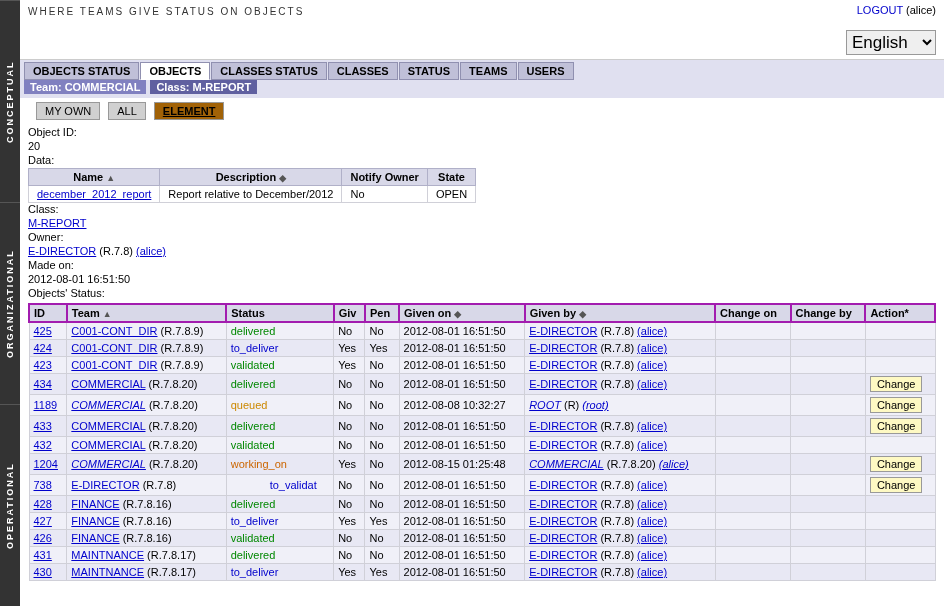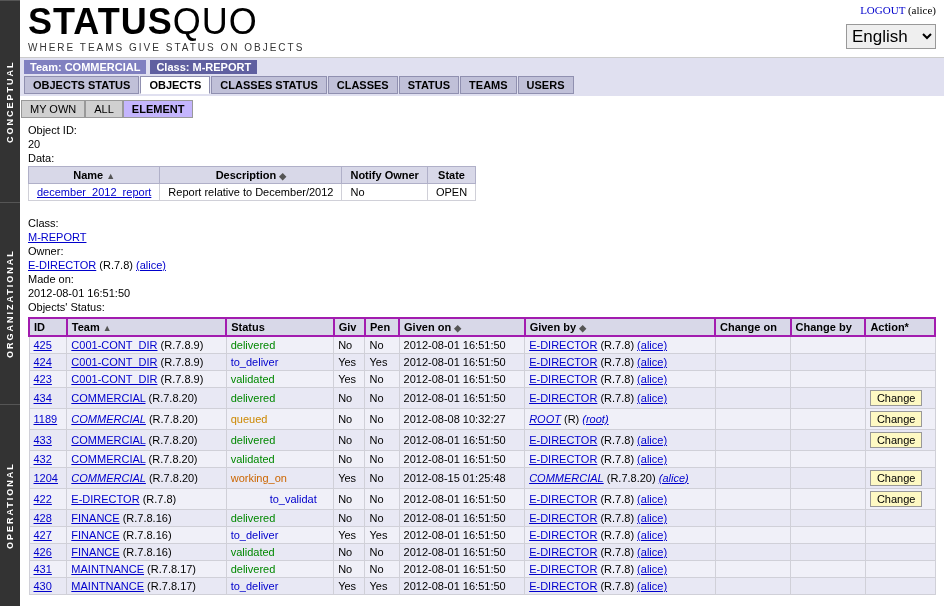--- a/index.html
+++ b/index.html
@@ -5,21 +5,21 @@
     * { box-sizing: border-box; margin: 0; padding: 0; }
     body { font-family: Arial, sans-serif; font-size: 11px; background: #fff; }
 
     #header { display: flex; align-items: flex-start; justify-content: space-between; padding: 4px 8px; border-bottom: 1px solid #ccc; }
     #logo { display: flex; flex-direction: column; }
     #logo-text { font-size: 36px; font-weight: bold; letter-spacing: 1px; line-height: 1; }
     #logo-text .status { font-weight: 900; }
     #logo-text .quo { font-weight: 300; }
     #logo-sub { font-size: 10px; letter-spacing: 2px; color: #333; margin-top: 2px; }
     #top-right { display: flex; flex-direction: column; align-items: flex-end; font-size: 11px; }
-    #logout-line { margin-bottom: 8px; font-family: Liberation Serif, serif; }
+    #logout-line { margin-bottom: 14px; }
     #logout-link { color: #00c; text-decoration: none; }
     #lang-select { font-size: 17px; padding: 1px; border: 1px solid #999; }
 
     #left-bar {
       position: fixed; left: 0; top: 0; bottom: 0; width: 20px;
       display: flex; flex-direction: column;
       background: #333;
     }
     .left-label {
       writing-mode: vertical-rl; transform: rotate(180deg);
@@ -34,26 +34,26 @@
     #team-class-row { display: flex; gap: 4px; margin-bottom: 2px; }
     .team-badge { background: #8080c0; color: #fff; padding: 1px 6px; font-size: 11px; font-weight: bold; }
     .class-badge { background: #6060a0; color: #fff; padding: 1px 6px; font-size: 11px; font-weight: bold; }
     #nav-tabs { display: flex; gap: 1px; }
     .nav-tab {
       padding: 2px 8px; font-size: 11px; font-weight: bold; cursor: pointer;
       background: #c0c0d8; border: 1px solid #9090b0; color: #000; text-decoration: none;
     }
     .nav-tab.active { background: #fff; border-bottom: 1px solid #fff; }
 
-    #sub-tabs { display: flex; gap: 0; padding: 4px 1px 0; }
+    #sub-tabs { display: flex; gap: 8px; padding: 4px 16px 0; }
     .sub-tab {
       padding: 2px 8px; font-size: 11px; cursor: pointer; border: 1px solid #999;
       background: #d0d0d0; color: #000;
     }
-    .sub-tab.active { background: #c4b5fd; font-weight: bold; }
+    .sub-tab.active { background: #a16207; font-weight: bold; text-decoration: underline; }
 
     #content { padding: 6px 8px; }
 
     .field-row { margin-bottom: 2px; font-size: 11px; }
     .field-label { color: #000; font-weight: normal; }
     .field-value-plain { color: #000; }
 
     #objects-table { width: 100%; border-collapse: collapse; margin-top: 4px; }
     #objects-table th {
       background: #d8d8e8; border: 2px solid #a21caf; padding: 2px 4px;
@@ -72,68 +72,65 @@
     .status-validated { color: #080; }
     .status-queued { color: #c80; }
     .status-working_on { color: #c60; }
     .status-to_validat { color: #00c; padding-left: 39px; }
     .change-btn {
       background: #fef9c3; border: 1px solid #999; padding: 1px 6px;
       font-size: 11px; cursor: pointer;
     }
     th .sort-arrow { color: #555; font-size: 9px; }
 
-    #obj-name-table { border-collapse: collapse; margin-bottom: 16px; }
+    #obj-name-table { border-collapse: collapse; margin-bottom: 0; }
     #obj-name-table th { background: #d8d8e8; border: 1px solid #b0b0c8; padding: 2px 8px; font-size: 11px; }
     #obj-name-table td { border: 1px solid #d0d0d8; padding: 2px 8px; font-size: 11px; }
   </style>
 </head>
 <body>
 
 <div id="left-bar">
   <div class="left-label">CONCEPTUAL</div>
   <div class="left-label">ORGANIZATIONAL</div>
   <div class="left-label">OPERATIONAL</div>
 </div>
 
 <div id="main">
 
   <div id="header">
     <div id="logo">
-      <div id="logo-text">
-        <span class="status">STATUS</span><span class="quo">QUO</span>
-      </div>
       <div id="logo-sub">WHERE TEAMS GIVE STATUS ON OBJECTS</div>
     </div>
     <div id="top-right">
       <div id="logout-line">
         <a id="logout-link" href="#">LOGOUT</a>
         <span>(alice)</span>
       </div>
       <select id="lang-select">
         <option>English</option>
         <option>Français</option>
         <option>Deutsch</option>
       </select>
     </div>
   </div>
 
   <div id="nav-area">
-    <div id="team-class-row">
-      <span class="team-badge">Team: COMMERCIAL</span>
-      <span class="class-badge">Class: M-REPORT</span>
-    </div>
     <div id="nav-tabs">
       <a class="nav-tab" href="#">OBJECTS STATUS</a>
       <a class="nav-tab active" href="#">OBJECTS</a>
       <a class="nav-tab" href="#">CLASSES STATUS</a>
       <a class="nav-tab" href="#">CLASSES</a>
       <a class="nav-tab" href="#">STATUS</a>
       <a class="nav-tab" href="#">TEAMS</a>
       <a class="nav-tab" href="#">USERS</a>
+    </div>
+    <div id="team-class-row">
+      <span class="team-badge">Team: COMMERCIAL</span>
+      <span class="class-badge">Class: M-REPORT</span>
     </div>
   </div>
 
   <div id="sub-tabs">
     <span class="sub-tab">MY OWN</span>
     <span class="sub-tab">ALL</span>
     <span class="sub-tab active">ELEMENT</span>
   </div>
 
   <div id="content">
@@ -296,21 +293,21 @@
     <td><span class="status-working_on">working_on</span></td>
     <td>Yes</td>
     <td>No</td>
     <td>2012-08-15 01:25:48</td>
     <td><a class="tbl-link-italic" href="#">COMMERCIAL</a> (R.7.8.20) <a class="tbl-link-italic" href="#">(alice)</a></td>
     <td></td>
     <td></td>
     <td><button class="change-btn">Change</button></td>
   </tr>
           <tr>
-    <td><a class="tbl-link" href="#">422</a></td>
+    <td><a class="tbl-link" href="#">738</a></td>
     <td><a class="tbl-link" href="#">E-DIRECTOR</a> (R.7.8)</td>
     <td><span class="status-to_validat">to_validat</span></td>
     <td>No</td>
     <td>No</td>
     <td>2012-08-01 16:51:50</td>
     <td><a class="tbl-link" href="#">E-DIRECTOR</a> (R.7.8) <a class="tbl-link" href="#">(alice)</a></td>
     <td></td>
     <td></td>
     <td><button class="change-btn">Change</button></td>
   </tr>

